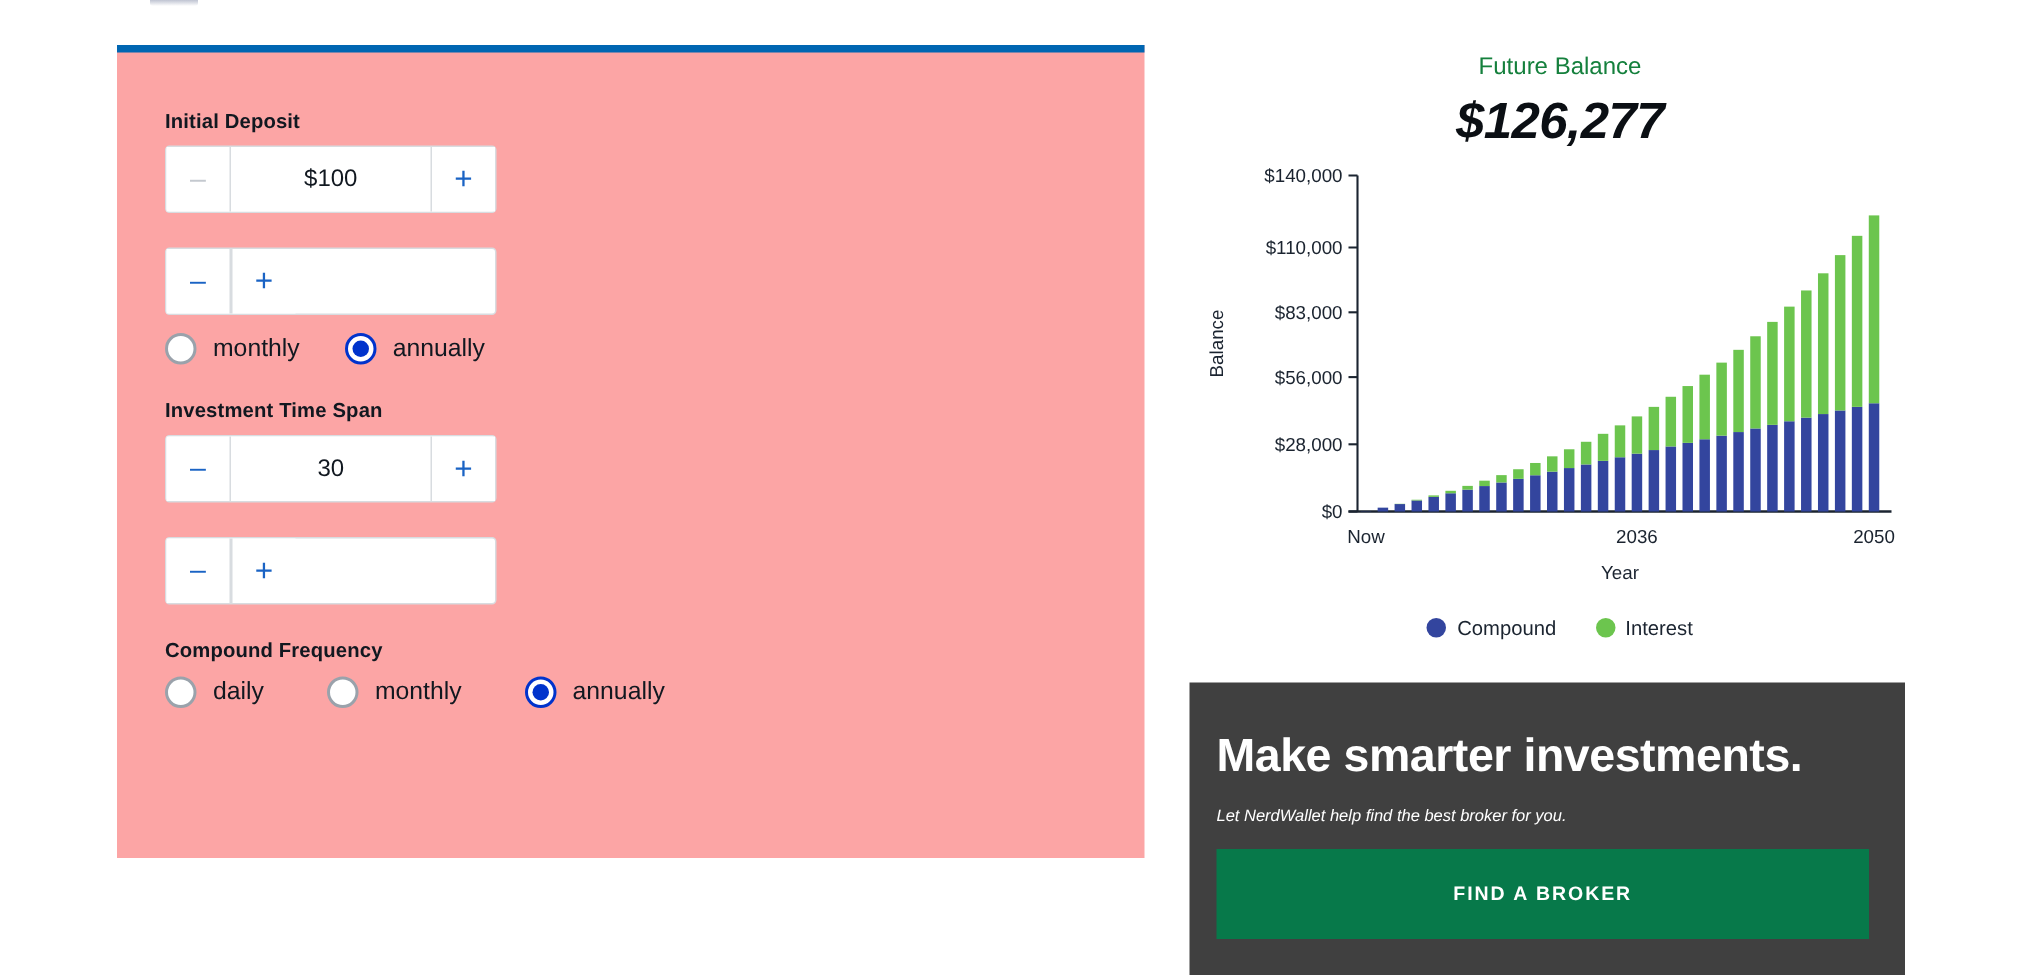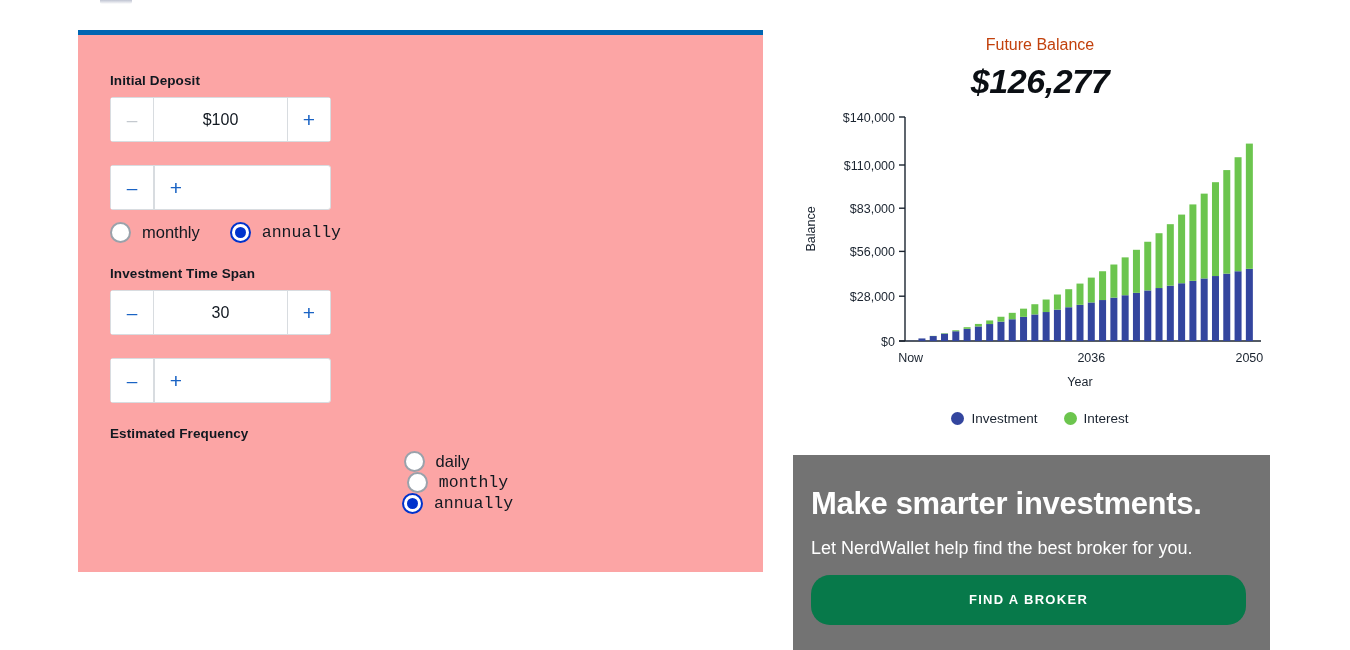--- a/index.html
+++ b/index.html
@@ -47,40 +47,40 @@
   .stepper .btn.plus  { border-left: 1px solid #d8dce0; }
   .stepper .btn.disabled { color: #c4c9cf; cursor: default; }
   .stepper .value {
     flex: 1; display: flex; align-items: center; justify-content: center;
     font-size: 16px; color: #111820; background: #ffffff;
   }
 
   
   .radio-row { display: flex; align-items: center; margin-top: 12px; }
   .radio-opt { display: flex; align-items: center; cursor: pointer; justify-content: space-between; }
-  .radio-opt + .radio-opt { margin-left: 30px; font-family: Liberation Mono, monospace; }
+  .radio-opt + .radio-opt { margin-left: 30px; }
   .radio-mark {
     width: 21px; height: 21px; border-radius: 50%;
     border: 2px solid #9aa2ab; background: #fff;
     display: flex; align-items: center; justify-content: center; flex: none;
   }
   .radio-opt.checked .radio-mark { border-color: #0033cc; border-width: 2px; }
   .radio-opt.checked .radio-mark::after {
     content: ""; width: 11px; height: 11px; border-radius: 50%; background: #0033cc;
   }
   .radio-text { margin-left: 11px; font-size: 16.5px; color: #111820; }
 
-  .cf-row { margin-top: 10px; flex-direction: column; }
+  .cf-row { margin-top: 10px; }
   .cf-row .radio-opt + .radio-opt { margin-left: 42px; }
 
   
   .right-col { position: absolute; left: 793px; top: 0; width: 490px; }
 
   .chart-title {
-    text-align: center; font-size: 16px; color: #c2410c;
+    text-align: center; font-size: 16px; color: #15803d;
     margin-top: 36px; width: 494px;
   }
   .chart-value {
     text-align: center; font-size: 34px; font-weight: bold;
     color: #0b0f14; margin-top: 8px; width: 494px; letter-spacing: -.4px; font-style: italic;
   }
 
   .chart-wrap { position: relative; width: 490px; height: 300px; margin-top: 8px; }
   svg.chart { position: absolute; left: 0; top: 0; }
 
@@ -89,34 +89,33 @@
     display: flex; justify-content: center; align-items: center;
     margin-top: 2px; width: 494px; gap: 26px;
   }
   .legend-item { display: flex; align-items: center; gap: 7px; }
   .legend-dot { width: 13px; height: 13px; border-radius: 50%; }
   .legend-label { font-size: 13.5px; color: #1b2430; }
 
   
   .cta {
     position: absolute; left: 793px; top: 455px;
-    width: 477px; height: 195px; background: #737373;
+    width: 477px; height: 195px; background: #404040;
     padding: 28px 24px 0 18px;
   }
   .cta h2 {
     color: #fff; font-size: 31px; font-weight: bold;
     line-height: 1.35; letter-spacing: -.3px;
   }
-  .cta p { color: #fff; font-size: 18px; margin-top: 13px; }
+  .cta p { color: #fff; font-size: 11px; margin-top: 13px; font-style: italic; }
   .cta-btn {
-    margin-top: 16px; height: 50px; background: #07794a;
+    margin-top: 16px; height: 60px; background: #07794a;
     display: flex; align-items: center; justify-content: center;
     color: #fff; font-size: 13px; font-weight: bold; letter-spacing: 1.3px;
     cursor: pointer;
-    border-radius: 19px;
   }
 </style>
 </head>
 <body>
 
 <div class="page">
 
   <div class="top-sliver"></div>
 
   <div class="calc-panel">
@@ -158,21 +157,21 @@
       </div>
 
       <div class="field-block">
         <div class="stepper">
           <div class="btn minus">–</div>
           <div class="btn plus">+</div>
         </div>
       </div>
 
       <div class="field-block">
-        <div class="field-label">Estimated Frequency</div>
+        <div class="field-label">Compound Frequency</div>
         <div class="radio-row cf-row">
           <div class="radio-opt">
             <span class="radio-mark"></span>
             <span class="radio-text">daily</span>
           </div>
           <div class="radio-opt">
             <span class="radio-mark"></span>
             <span class="radio-text">monthly</span>
           </div>
           <div class="radio-opt checked">
@@ -270,21 +269,21 @@
           <text x="117.64516129032258" y="253" text-anchor="middle" font-size="12.5" fill="#1b2430" font-family="&quot;Liberation Sans&quot;, sans-serif">Now</text>
           <text x="298.2903225806451" y="253" text-anchor="middle" font-size="12.5" fill="#1b2430" font-family="&quot;Liberation Sans&quot;, sans-serif">2036</text>
           <text x="456.35483870967744" y="253" text-anchor="middle" font-size="12.5" fill="#1b2430" font-family="&quot;Liberation Sans&quot;, sans-serif">2050</text>
           <text x="287" y="277" text-anchor="middle" font-size="12.5" fill="#1b2430" font-family="&quot;Liberation Sans&quot;, sans-serif">Year</text>
         </svg>
     </div>
 
     <div class="legend">
       <div class="legend-item">
         <span class="legend-dot" id="dot-principal" style="background: rgb(51, 69, 158);"></span>
-        <span class="legend-label">Investment</span>
+        <span class="legend-label">Compound</span>
       </div>
       <div class="legend-item">
         <span class="legend-dot" id="dot-interest" style="background: rgb(108, 197, 78);"></span>
         <span class="legend-label">Interest</span>
       </div>
     </div>
   </div>
 
   <div class="cta">
     <h2>Make smarter investments.</h2>

